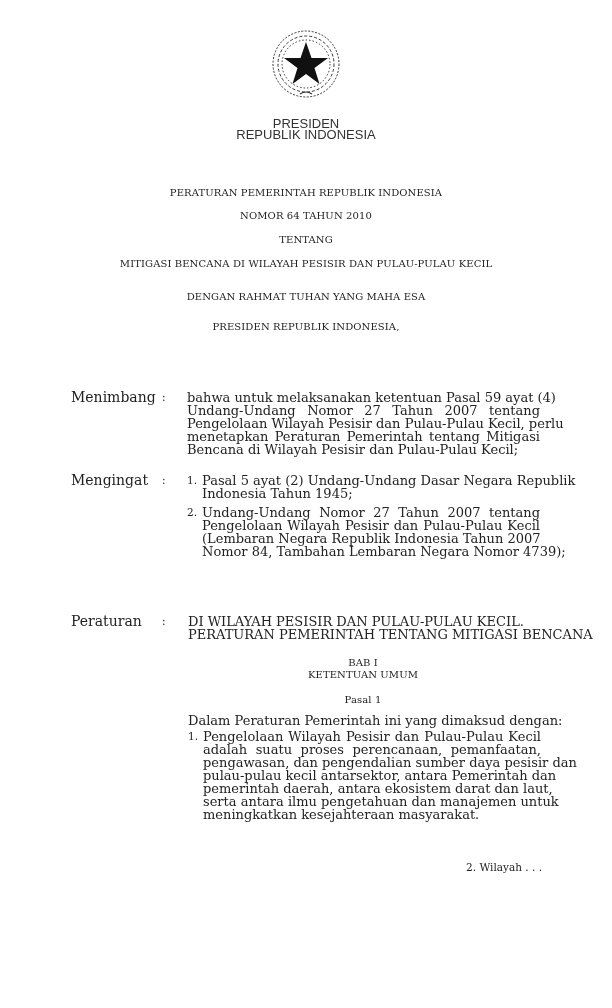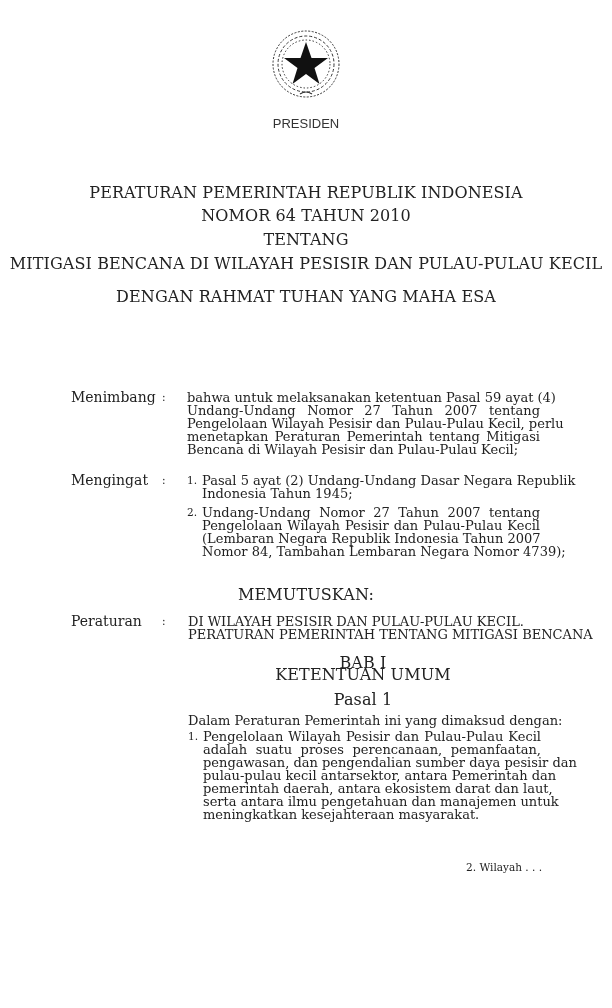--- a/index.html
+++ b/index.html
@@ -2,21 +2,21 @@
 <html><head>
 <meta charset="utf-8">
 <style>
   html, body { margin:0; padding:0; background:#fff; }
   body { width:612px; height:1008px; position:relative; overflow:hidden;
          font-family:"DejaVu Serif", "Liberation Serif", serif; color:#222; }
   .page { position:absolute; left:0; top:0; width:612px; height:1008px; }
   .emblem { position:absolute; left:270px; top:28px; width:72px; height:72px; }
   .pres-label { position:absolute; left:0; width:612px; text-align:center;
                 font-family:"Liberation Sans", sans-serif; font-size:13px; color:#333; line-height:11px; }
-  .ctr { position:absolute; left:0; width:612px; text-align:center; font-size:16px; line-height:13px; letter-spacing:0.1px; }
+  .ctr { position:absolute; left:0; width:612px; text-align:center; font-size:10px; line-height:13px; letter-spacing:0.1px; }
   .lbl { position:absolute; left:71px; font-size:14px; line-height:13px; }
   .colon { position:absolute; left:162px; font-size:10.5px; line-height:13px; }
   .body-block { position:absolute; font-size:13px; line-height:13px; text-align:justify; }
   .body-block .ln { display:block; text-align:justify; text-align-last:justify; white-space:nowrap; }
   .body-block .ln.last { text-align-last:left; }
   .num { position:absolute; font-size:10.5px; line-height:13px; }
   .foot { position:absolute; right:70px; top:861px; font-size:10.5px; line-height:13px; }
 </style>
 </head>
 <body>
@@ -27,26 +27,28 @@
     <g fill="none" stroke="#333" stroke-width="1">
       <circle cx="36" cy="36" r="33" stroke-dasharray="2 1.5"></circle>
       <circle cx="36" cy="36" r="28" stroke-dasharray="3 2"></circle>
       <circle cx="36" cy="36" r="24" stroke-dasharray="1.5 2"></circle>
     </g>
     <path d="M36 14 L41.5 30 L58 30 L44.5 40 L49.5 56 L36 46 L22.5 56 L27.5 40 L14 30 L30.5 30 Z" fill="#111"></path>
     <path d="M30 66 Q36 62 42 66" fill="none" stroke="#333" stroke-width="1.2"></path>
   </svg>
 
   <div class="pres-label" style="top:118px">PRESIDEN</div>
+  <div class="pres-label" style="top:129px">REPUBLIK INDONESIA</div>
 
   <div class="ctr" style="top:186px">PERATURAN PEMERINTAH REPUBLIK INDONESIA</div>
   <div class="ctr" style="top:209px">NOMOR  64  TAHUN  2010</div>
   <div class="ctr" style="top:233px">TENTANG</div>
   <div class="ctr" style="top:257px">MITIGASI BENCANA  DI WILAYAH PESISIR DAN PULAU-PULAU KECIL</div>
   <div class="ctr" style="top:290px">DENGAN RAHMAT TUHAN YANG MAHA ESA</div>
+  <div class="ctr" style="top:320px">PRESIDEN REPUBLIK INDONESIA,</div>
 
   <div class="lbl" style="top:391px">Menimbang</div>
   <div class="colon" style="top:391px">:</div>
   <div class="body-block" style="left:187px; top:391px; width:353px">
     <span class="ln">bahwa untuk melaksanakan ketentuan Pasal 59 ayat (4)</span>
     <span class="ln">Undang-Undang Nomor 27 Tahun 2007 tentang</span>
     <span class="ln">Pengelolaan Wilayah Pesisir dan Pulau-Pulau Kecil, perlu</span>
     <span class="ln">menetapkan Peraturan Pemerintah tentang Mitigasi</span>
     <span class="ln last">Bencana  di Wilayah Pesisir dan Pulau-Pulau Kecil;</span>
   </div>
@@ -59,21 +61,20 @@
     <span class="ln last">Indonesia Tahun 1945;</span>
   </div>
   <div class="num" style="left:187px; top:506px">2.</div>
   <div class="body-block" style="left:202px; top:506px; width:338px">
     <span class="ln">Undang-Undang Nomor 27 Tahun 2007 tentang</span>
     <span class="ln">Pengelolaan Wilayah Pesisir dan Pulau-Pulau Kecil</span>
     <span class="ln">(Lembaran Negara Republik Indonesia Tahun 2007</span>
     <span class="ln last">Nomor 84, Tambahan Lembaran Negara Nomor 4739);</span>
   </div>
 
-  <div class="ctr" style="top:588px">MEMUTUSKAN:</div>
 
   <div class="lbl" style="top:615px">Peraturan</div>
   <div class="colon" style="top:615px">:</div>
   <div class="body-block" style="left:188px; top:615px; width:353px">
     <span class="ln last">DI  WILAYAH PESISIR DAN PULAU-PULAU KECIL.</span>
     <span class="ln">PERATURAN PEMERINTAH TENTANG MITIGASI BENCANA</span>
   </div>
 
   <div class="ctr" style="top:656px; left:57px; width:612px">BAB I</div>
   <div class="ctr" style="top:668px; left:57px; width:612px">KETENTUAN UMUM</div>

